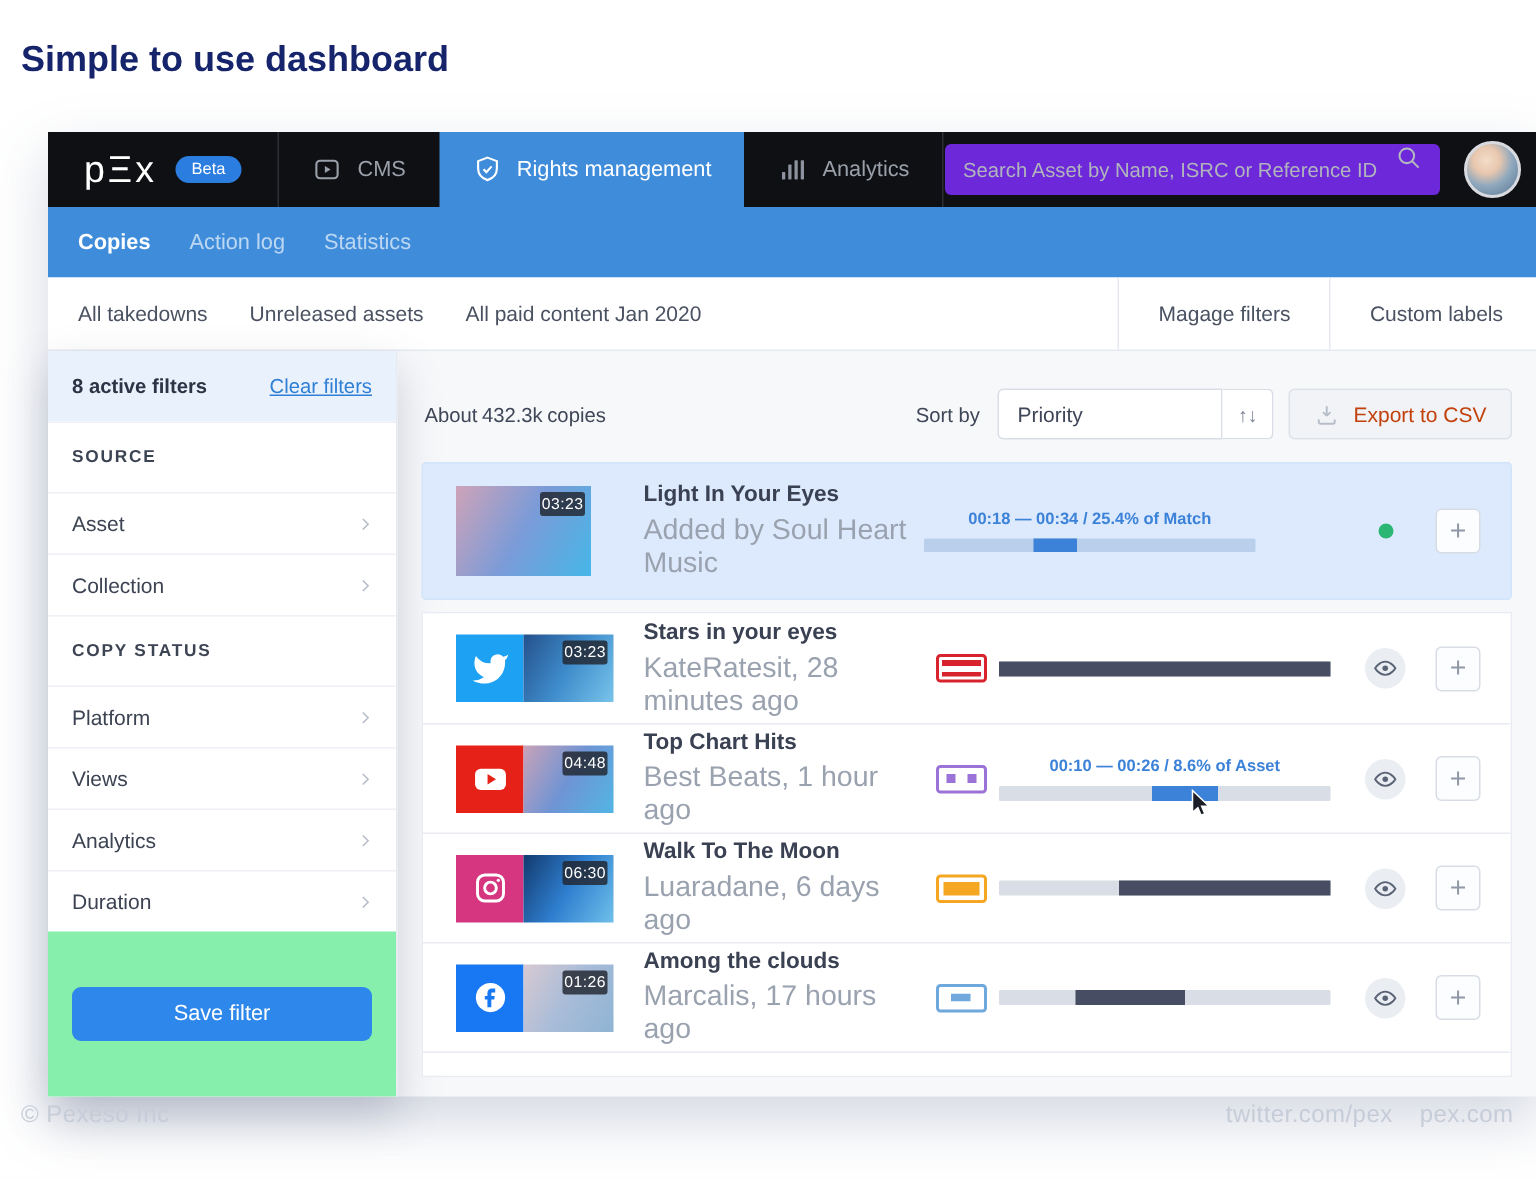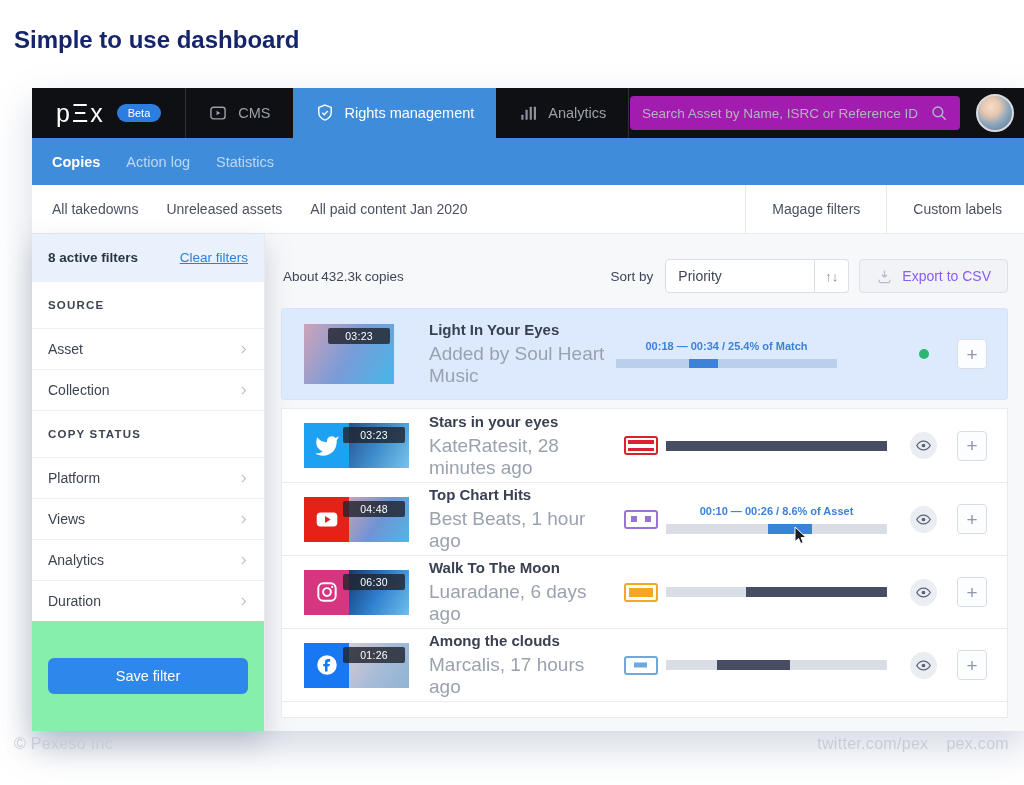--- a/index.html
+++ b/index.html
@@ -14,22 +14,22 @@
   
   .topnav { display:flex; align-items:stretch; height:50px; background:#0f1013; }
   .brand { display:flex; align-items:center; padding:0 24px; gap:12px; }
   .logo { color:#fff; font-size:25px; letter-spacing:2px; font-weight:400; }
   .beta { background:#2b7de0; color:#fff; font-size:11px; padding:3px 11px; border-radius:999px; }
   .nav-divider { width:1px; background:#2c2f35; }
   .nav-tab { display:flex; align-items:center; gap:10px; padding:0 22px; font-size:14.5px; color:#9aa0aa; cursor:default; }
   .nav-tab.active { background:#3f8cdb; color:#fff; }
   .nicon { width:20px; height:20px; display:flex; }
   .nicon svg { width:20px; height:20px; }
-  .search { margin-left:auto; align-self:center; width:330px; height:34px; background:#a21caf; border-radius:4px;
-            display:flex; align-items:center; padding:0 12px; margin-right:16px; }
+  .search { margin-left:auto; align-self:center; width:330px; height:34px; background:#6d28d9; border-radius:4px;
+            display:flex; padding:0 12px; margin-right:16px; }
   .search input { flex:1; background:transparent; border:none; outline:none; color:#c7cad1; font-size:13.5px; font-family:"Liberation Sans",sans-serif; }
   .search input::placeholder { color:#b0b4bd; }
   .sicon { width:18px; height:18px; display:flex; }
   .sicon svg { width:18px; height:18px; }
   .avatar { width:38px; height:38px; border-radius:50%; align-self:center; margin-right:14px;
             background:radial-gradient(circle at 38% 32%, #f3ddc9 0%, #e8c7ae 28%, #8fa8bd 55%, #54738f 100%);
             border:2px solid #d8dadf; }
 
   
   .subnav { height:47px; background:#3f8cdb; display:flex; align-items:center; padding:0 20px; gap:26px; font-size:14.5px; }
@@ -66,38 +66,38 @@
   .count-wrap span { margin-right:3px; }
   .count-num { font-weight:400; }
   .toolbar-right { margin-left:auto; display:flex; align-items:center; gap:10px; }
   .sort-label { margin-right:2px; }
   .select-group { display:flex; }
   .select { width:150px; height:34px; background:#fff; border:1px solid #d9dee6; border-radius:4px 0 0 4px;
             display:flex; align-items:center; padding:0 12px; font-size:14px; color:#3e4657; }
   .sort-btn { width:34px; height:34px; background:#fff; border:1px solid #d9dee6; border-left:none;
               border-radius:0 4px 4px 0; color:#7c8494; font-size:13px; display:flex; align-items:center; justify-content:center; }
   .export-btn { height:34px; display:flex; align-items:center; gap:9px; padding:0 16px; background:#f1f3f6;
-                border:1px solid #dde1e8; border-radius:4px; color:#8b5cf6; font-size:14px; font-family:"Liberation Sans",sans-serif; }
+                border:1px solid #dde1e8; border-radius:4px; color:#c2410c; font-size:14px; font-family:"Liberation Sans",sans-serif; }
   .eicon svg { width:17px; height:17px; display:block; }
 
   
   #row1-host { margin:2px 20px 8px 16px; }
   .list { margin:0 20px 0 16px; background:#fff; border:1px solid #e8ebf1; }
   .row { display:flex; align-items:center; height:73px; padding-left:22px; padding-right:20px; background:#fff; }
   .list .row + .row { border-top:1px solid #e8ebf1; }
   .row.partial { height:16px; border-top:1px solid #e8ebf1; padding:0; }
   #row1-host .row { height:92px; background:#ddeafd; border:1px solid #d2e4fa; border-radius:3px; }
 
   .media { width:105px; display:flex; position:relative; flex:none; }
   .platform { width:45px; height:45px; display:flex; align-items:center; justify-content:center; flex:none; }
   .platform svg { width:26px; height:26px; }
   .thumb { height:45px; flex:1; position:relative; }
   .highlight .thumb { width:90px; height:60px; flex:none; }
   .time-badge { position:absolute; top:4px; right:4px; background:rgba(33,37,46,.82); color:#fff;
-                font-size:10.5px; padding:2px 17px; border-radius:2px; letter-spacing:.3px; }
+                font-size:10.5px; padding:2px 1px; border-radius:2px; letter-spacing:.3px; }
 
   .texts { width:207px; flex:none; padding-left:20px; }
   .title { font-size:15px; font-weight:600; color:#3a4152; }
   .subtitle { font-size:19px; color:#9aa2af; margin-top:5px; }
 
   .badge-col { width:50px; flex:none; display:flex; justify-content:center; }
   .badge { position:relative; width:34px; height:19px; border:2px solid currentColor; border-radius:3px; display:inline-block; }
   .badge::before, .badge::after { content:""; position:absolute; background:currentColor; }
   .badge[data-badge="red-lines"]::before { left:2px; right:2px; top:2px; height:3.5px; }
   .badge[data-badge="red-lines"]::after  { left:2px; right:2px; bottom:2px; height:3.5px; }

